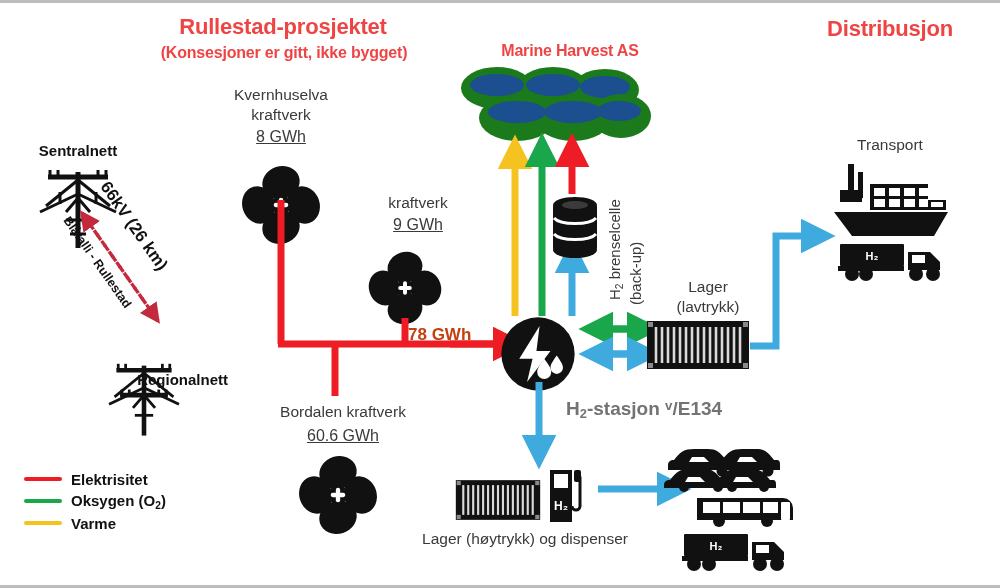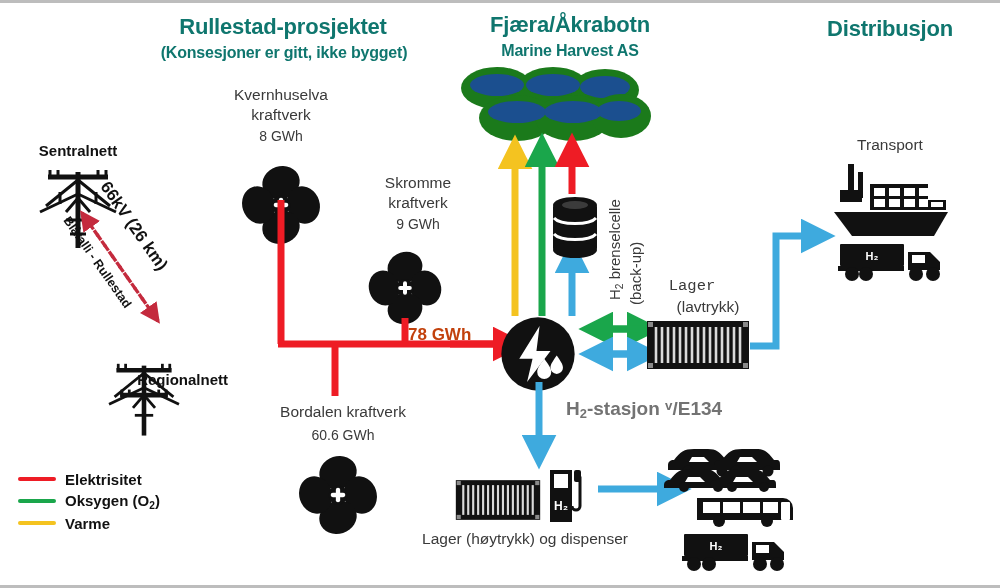--- a/index.html
+++ b/index.html
@@ -5,30 +5,30 @@
   * { box-sizing: border-box; margin:0; padding:0; }
   body {
     width:1000px; height:588px;
     background:#ffffff;
     font-family:"Liberation Sans", sans-serif;
     position:relative; overflow:hidden;
   }
   #stage { position:absolute; inset:0; }
   .abs { position:absolute; }
   .ttl {
-    color:#0f766e; font-weight:bold; text-align:center;
+    color:#ef4444; font-weight:bold; text-align:center;
     letter-spacing:-0.2px;
   }
   .ttl-main { font-size:22px; }
   .ttl-sub  { font-size:16px; }
   .lbl {
     color:#3a3a3a; font-size:15.5px; text-align:center; line-height:1.15;
     font-family:"Liberation Sans", sans-serif;
   }
-  .lbl-sm { font-size:14px; }
+  .lbl-sm { font-size:16px;text-decoration:underline; }
   .lbl-bk { color:#111; font-weight:bold; font-size:15px; }
   .lbl-blue { color:#737373; font-weight:bold; font-size:19px; }
   .gwh { color:#c2410c; font-weight:bold; font-size:17px; }
   .legend-row { display:flex; align-items:center; gap:9px; height:22px; }
   .legend-line { width:38px; height:4px; border-radius:2px; display:block; }
   .legend-txt { font-size:15px; font-weight:bold; color:#111; }
   .rot-v {
     transform:rotate(-90deg); transform-origin:left top; white-space:nowrap;
   }
   .rot-diag1 { transform:rotate(55deg); transform-origin:left top; white-space:nowrap; }
@@ -44,21 +44,20 @@
 <body>
 
 <div id="stage">
 
   <div class="frame-top"></div>
   <div class="frame-bot"></div>
 
   <div class="abs ttl ttl-main" style="left:128px; top:14px; width:310px;">Rullestad-prosjektet</div>
   <div class="abs ttl ttl-sub" style="left:110px; top:44px; width:348px;">(Konsesjoner er gitt, ikke bygget)</div>
 
-  <div class="abs ttl ttl-main" style="left:455px; top:12px; width:230px;">Fjæra/Åkrabotn</div>
   <div class="abs ttl ttl-sub" style="left:455px; top:42px; width:230px;">Marine Harvest AS</div>
 
   <div class="abs ttl ttl-main" style="left:790px; top:16px; width:200px;">Distribusjon</div>
 
   <div class="abs lbl-bk" style="left:18px; top:142px; width:120px; text-align:center;">Sentralnett</div>
 
   <svg class="abs" style="left:28px; top:160px;" width="100" height="90" viewBox="0 0 100 90">
     <g fill="none" stroke="#111" stroke-width="3">
       <line x1="50" y1="12" x2="50" y2="88" stroke-width="5"></line>
       <line x1="20" y1="17" x2="80" y2="17" stroke-width="5"></line>
@@ -106,21 +105,21 @@
       <line x1="24" y1="44" x2="76" y2="44" stroke-width="5"></line>
       <line x1="26" y1="38" x2="26" y2="44"></line>
         <line x1="34" y1="38" x2="34" y2="44"></line>
       <line x1="66" y1="38" x2="66" y2="44"></line>
         <line x1="74" y1="38" x2="74" y2="44"></line>
       <path d="M38 58 L50 44 L62 58"></path>
       <line x1="40" y1="66" x2="60" y2="66"></line>
     </g>
   </svg>
 
-  <div class="abs" style="left:18px; top:468px; width:230px;">
+  <div class="abs" style="left:24px; top:468px; width:230px;">
     <div class="legend-row">
       <span class="legend-line" style="background:#ee1c25"></span>
       <span class="legend-txt">Elektrisitet</span>
     </div>
     <div class="legend-row">
       <span class="legend-line" style="background:#1aa64b"></span>
       <span class="legend-txt"><span>Oksygen (O</span><sub>2</sub><span>)</span></span>
     </div>
     <div class="legend-row">
       <span class="legend-line" style="background:#f4c320"></span>
@@ -139,21 +138,20 @@
       <ellipse cx="50" cy="76" rx="22" ry="19" transform="rotate(-18 50 76)"></ellipse>
       <ellipse cx="24" cy="50" rx="19" ry="22" transform="rotate(-18 24 50)"></ellipse>
       <circle cx="50" cy="50" r="11"></circle>
     </g>
     <g stroke="#fff" stroke-width="5" stroke-linecap="round">
       <line x1="50" y1="44" x2="50" y2="56"></line>
         <line x1="44" y1="50" x2="56" y2="50"></line>
     </g>
   </svg>
 
-  <div class="abs lbl" style="left:348px; top:174px; width:140px;">Skromme</div>
   <div class="abs lbl" style="left:348px; top:194px; width:140px;">kraftverk</div>
   <div class="abs lbl lbl-sm" style="left:348px; top:216px; width:140px;">9 GWh</div>
 
   <svg class="abs" style="left:365px; top:248px;" width="80" height="80" viewBox="0 0 100 100">
     <g fill="#111">
       <ellipse cx="50" cy="24" rx="22" ry="19" transform="rotate(-18 50 24)"></ellipse>
       <ellipse cx="76" cy="50" rx="19" ry="22" transform="rotate(-18 76 50)"></ellipse>
       <ellipse cx="50" cy="76" rx="22" ry="19" transform="rotate(-18 50 76)"></ellipse>
       <ellipse cx="24" cy="50" rx="19" ry="22" transform="rotate(-18 24 50)"></ellipse>
       <circle cx="50" cy="50" r="11"></circle>
@@ -262,21 +260,21 @@
     <g fill="none" stroke="#fff" stroke-width="3">
       <path d="M3 22 a22 8 0 0 0 42 0"></path>
       <path d="M3 38 a22 8 0 0 0 42 0"></path>
     </g>
     <ellipse cx="24" cy="9" rx="13" ry="4" fill="#fff" opacity="0.18"></ellipse>
   </svg>
 
   <div class="abs rot-v lbl" style="left:606px; top:300px; font-size:15px; color:#3a3a3a;"><span>H</span><sub>2</sub><span> brenselcelle</span></div>
   <div class="abs rot-v lbl" style="left:627px; top:305px; font-size:15px; color:#3a3a3a;">(back-up)</div>
 
-  <div class="abs lbl" style="left:632px; top:278px; width:120px;font-family:Liberation Mono, monospace;">Lager</div>
+  <div class="abs lbl" style="left:648px; top:278px; width:120px;">Lager</div>
   <div class="abs lbl" style="left:648px; top:298px; width:120px;">(lavtrykk)</div>
 
   <svg class="abs" style="left:586px; top:318px;" width="66" height="50" viewBox="0 0 66 50">
     <defs>
       <marker id="gH2" markerWidth="5" markerHeight="5" refX="2.2" refY="2.5" orient="auto">
         <path d="M0,0 L5,2.5 L0,5 z" fill="#1aa64b"></path>
         </marker>
       <marker id="gH3" markerWidth="5" markerHeight="5" refX="2.2" refY="2.5" orient="auto">
         <path d="M0,0 L5,2.5 L0,5 z" fill="#1aa64b"></path>
         </marker>

